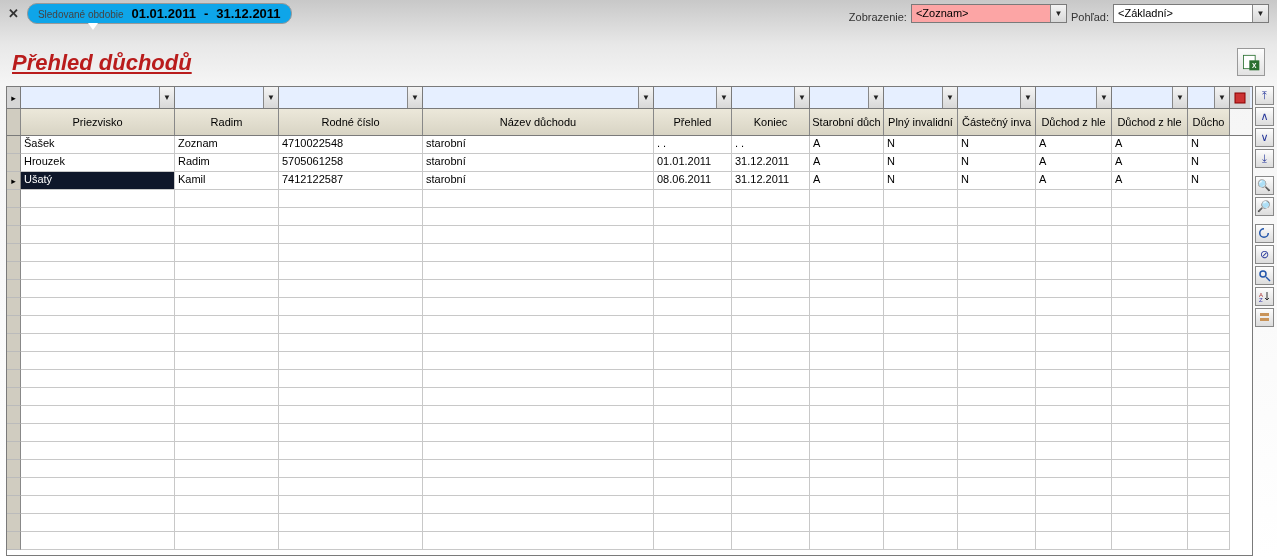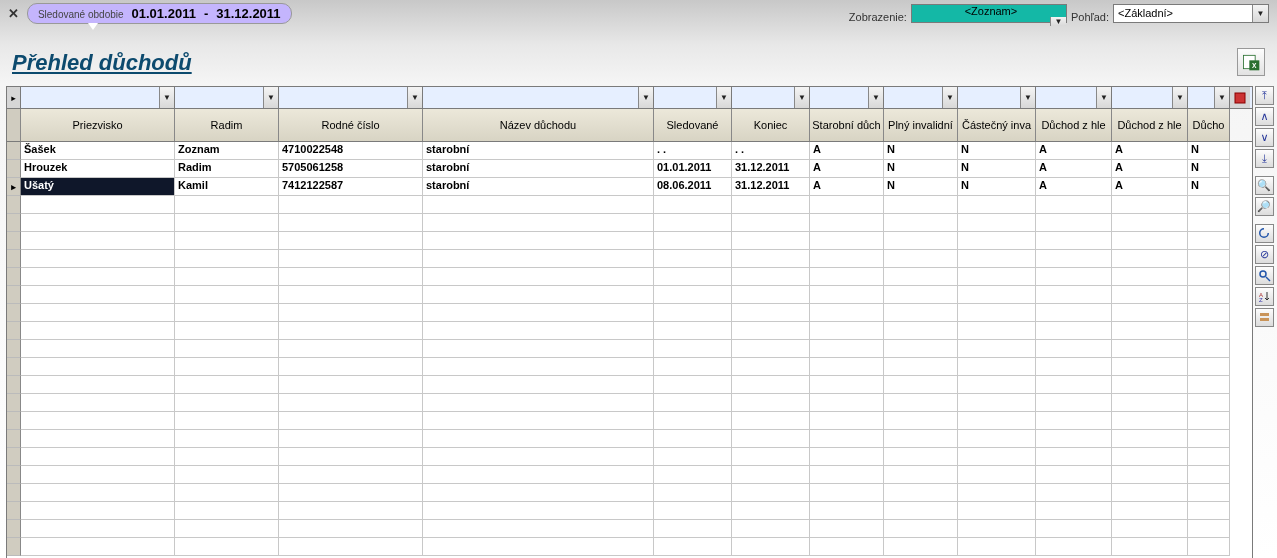--- a/index.html
+++ b/index.html
@@ -20,21 +20,21 @@
 }
 .close-x {
   font-family: Arial;
   font-size: 13px;
   font-weight: bold;
   color: #333;
   cursor: pointer;
   margin-right: 8px;
 }
 .period-bubble {
-  background: #c4b5fd;
+  background: #0ea5e9;
   border: 1px solid #999;
   border-radius: 10px;
   padding: 2px 10px 2px 10px;
   display: flex;
   align-items: baseline;
   gap: 8px;
   position: relative;
   margin-right: 8px;
 }
 .period-bubble::after {
@@ -64,40 +64,40 @@
 .rlabel { font-size: 11px; color: #333; }
 .combo {
   height: 19px;
   border: 1px solid #7a7a7a;
   background: #fff;
   display: flex;
   align-items: center;
   padding-left: 4px;
   font-size: 11px;
 }
-.combo.highlight { background: #14b8a6; flex-direction: column; }
+.combo.highlight { background: #fca5a5; }
 .combo .arrow {
   margin-left: auto;
   width: 16px; height: 17px;
   background: linear-gradient(#f4f4f4,#d8d8d8);
   border-left: 1px solid #888;
   display:flex;align-items:center;justify-content:center;
   font-size:8px;color:#222;
 }
 .header-area {
   padding: 22px 12px 8px 12px;
   display:flex;
   align-items:flex-end;
 }
 .page-title {
   font-size: 22px;
   font-weight: bold;
   font-style: italic;
   text-decoration: underline;
-  color: #0c4a6e;
+  color: #b91c1c;
 }
 .excel-btn {
   margin-left:auto;
   width:28px;height:28px;
   border:1px solid #999;
   background:linear-gradient(#fdfdfd,#e2e2e2);
   display:flex;align-items:center;justify-content:center;
   cursor:pointer;
 }
 .excel-btn svg{width:20px;height:20px;}
@@ -133,41 +133,41 @@
   background:linear-gradient(#f4f4f4,#d8d8d8);
   border-left:1px solid #888;
   display:flex;align-items:center;justify-content:center;
   font-size:8px;color:#222;
 }
 .filter-end-btn{
   width:20px;background:#d6d6d6;border-left:0;
   display:flex;align-items:center;justify-content:center;
 }
 .header-row{
-  display:flex;height:34px;
+  display:flex;height:28px;
   border:1px solid #7a7a7a;
   border-bottom:1px solid #7a7a7a;
 }
 .hspacer{width:14px;background:#d0ccc0;border-right:1px solid #888;}
 .hcell{
   background:linear-gradient(#ece8da,#d8d4c4);
   border-right:1px solid #888;
   display:flex;align-items:center;justify-content:center;
   font-size:11px;color:#000;
   overflow:hidden;white-space:nowrap;
 }
 .body-area{
   border-left:1px solid #7a7a7a;
   border-right:1px solid #7a7a7a;
   border-bottom:1px solid #7a7a7a;
   height:420px;
   background:#fff;
   overflow:hidden;
 }
-.brow{display:flex;height:18px;font-weight:bold;}
+.brow{display:flex;height:18px;}
 .rselector{
   width:14px;background:#d0ccc0;border-right:1px solid #888;border-bottom:1px solid #bbb;
   display:flex;align-items:center;justify-content:center;font-size:9px;color:#000;
 }
 .bcell{
   border-right:1px solid #c8c8c8;border-bottom:1px solid #c8c8c8;
   padding:1px 3px;font-size:11px;overflow:hidden;white-space:nowrap;
 }
 .selected-row .bcell.first{background:#0f172a;color:#fff;}
 .side-tools{
@@ -278,21 +278,21 @@
           </svg>
       </div>
     </div>
 
     <div class="header-row">
       <div class="hspacer"></div>
       <div class="hcell w-priezvisko">Priezvisko</div>
       <div class="hcell w-meno">Radim</div>
       <div class="hcell w-rodne">Rodné číslo</div>
       <div class="hcell w-nazev">Název důchodu</div>
-      <div class="hcell w-zac">Sledované</div>
+      <div class="hcell w-zac">Přehled</div>
       <div class="hcell w-kon">Koniec</div>
       <div class="hcell w-a">Starobní důch</div>
       <div class="hcell w-b">Plný invalidní</div>
       <div class="hcell w-c">Částečný inva</div>
       <div class="hcell w-d">Důchod z hle</div>
       <div class="hcell w-e">Důchod z hle</div>
       <div class="hcell w-f">Důcho</div>
     </div>
 
     <div class="body-area" id="body-area">

